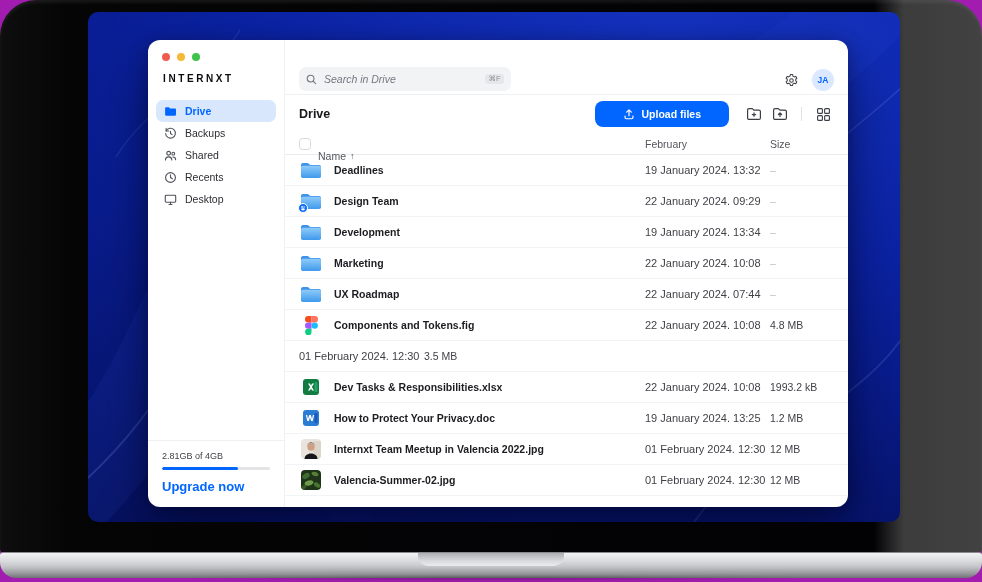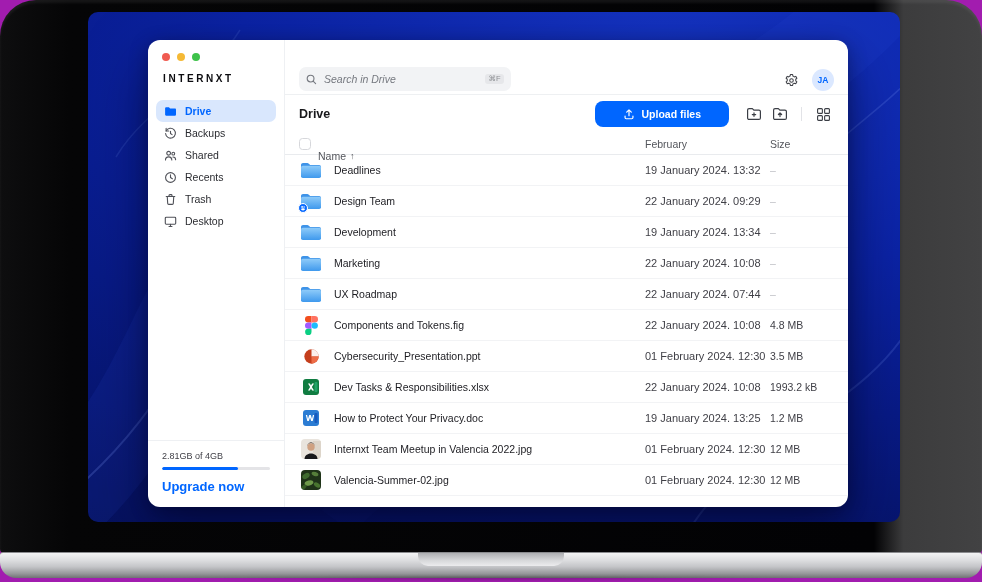--- a/index.html
+++ b/index.html
@@ -72,21 +72,21 @@
        font-size:10.5px;color:#54565c;}
   .checkbox{width:12px;height:12px;border:1.5px solid #d6d7db;border-radius:3.5px;background:#fff;flex:0 0 12px;}
   .th-name{margin-left:7px;display:flex;align-items:center;gap:4px;flex:1;margin-top:24px;}
   .sort-arrow{font-size:9px;color:#54565c;}
   .col-mod{width:125px;flex:0 0 125px;}
   .col-size{width:64px;flex:0 0 64px;}
 
   .rows{flex:1;overflow:hidden;}
   .row{height:31px;display:flex;align-items:center;padding:0 14px;border-bottom:1px solid #f2f3f5;
        font-size:10.5px;}
-  .c-name{flex:1;display:flex;align-items:center;gap:11px;min-width:0;padding-left:0;}
+  .c-name{flex:1;display:flex;align-items:center;gap:11px;min-width:0;padding-left:0;font-weight:bold;}
   .f-ic{width:24px;height:22px;display:flex;align-items:center;justify-content:center;flex:0 0 24px;position:relative;}
   .f-name{color:#1c1c21;white-space:nowrap;overflow:hidden;text-overflow:ellipsis;}
   .c-mod2{width:125px;flex:0 0 125px;color:#3f3f46;font-size:11px;}
   .c-size2{width:64px;flex:0 0 64px;color:#3f3f46;font-size:10.5px;}
   .c-size2.empty{color:#bfc0c5;}
   .badge{position:absolute;left:-1px;bottom:-1px;width:10px;height:10px;border-radius:50%;background:#0a6bff;
        border:1.5px solid #fff;display:flex;align-items:center;justify-content:center;}
   .thumb{width:20px;height:20px;border-radius:4px;overflow:hidden;display:block;}
 </style>
 </head>
@@ -153,30 +153,20 @@
     <span class="nav-label">Shared</span>
   </div>
               <div class="nav-item">
     <span class="nav-ic">
                   <svg width="13" height="13" viewBox="0 0 14 14">
                     <circle cx="7" cy="7" r="5.3" fill="none" stroke="#505259" stroke-width="1.2" stroke-linecap="round" stroke-linejoin="round"></circle>
                     <path d="M7 4.2V7l2 1.4" fill="none" stroke="#505259" stroke-width="1.2" stroke-linecap="round" stroke-linejoin="round"></path>
                   </svg>
                 </span>
     <span class="nav-label">Recents</span>
-  </div>
-              <div class="nav-item">
-    <span class="nav-ic">
-                  <svg width="13" height="13" viewBox="0 0 14 14">
-                    <path d="M2.4 3.8h9.2" fill="none" stroke="#505259" stroke-width="1.2" stroke-linecap="round" stroke-linejoin="round"></path>
-                    <path d="M5.4 3.8V2.7c0-.5.4-.9.9-.9h1.4c.5 0 .9.4.9.9v1.1" fill="none" stroke="#505259" stroke-width="1.2" stroke-linecap="round" stroke-linejoin="round"></path>
-                    <path d="M3.5 3.8l.5 7.5c.03.6.5 1 1.05 1h3.9c.55 0 1.02-.4 1.05-1l.5-7.5" fill="none" stroke="#505259" stroke-width="1.2" stroke-linecap="round" stroke-linejoin="round"></path>
-                  </svg>
-                </span>
-    <span class="nav-label">Trash</span>
   </div>
               <div class="nav-item">
     <span class="nav-ic">
                   <svg width="13" height="13" viewBox="0 0 14 14">
                     <rect x="1.4" y="2.4" width="11.2" height="7.6" rx="1" fill="none" stroke="#505259" stroke-width="1.2" stroke-linecap="round" stroke-linejoin="round"></rect>
                     <path d="M5.4 12.4h3.2M7 10v2.4" fill="none" stroke="#505259" stroke-width="1.2" stroke-linecap="round" stroke-linejoin="round"></path>
                   </svg>
                 </span>
     <span class="nav-label">Desktop</span>
   </div>
@@ -337,30 +327,20 @@
                       <circle cx="9.7" cy="9.6" r="3.2" fill="#1abcfe"></circle>
                       <path d="M6.5 12.8H3.2a3.2 3.2 0 1 0 3.3 3.2z" fill="#0acf83"></path>
                     </svg>
                   </span>
       <span class="f-name">Components and Tokens.fig</span>
     </div>
     <div class="c-mod2">22 January 2024. 10:08</div>
     <div class="c-size2">4.8 MB</div>
   </div>
               <div class="row">
-    <div class="c-name">
-      <span class="f-ic">
-                    <svg width="17" height="17" viewBox="0 0 18 18">
-                      <circle cx="9" cy="9" r="7.6" fill="#c43e1c"></circle>
-                      <path d="M9 9V1.4A7.6 7.6 0 0 1 16.6 9z" fill="#fff" opacity="0.92"></path>
-                      <path d="M9 9h7.6A7.6 7.6 0 0 1 9 16.6z" fill="#ed6c47"></path>
-                    </svg>
-                  </span>
-      <span class="f-name">Cybersecurity_Presentation.ppt</span>
-    </div>
     <div class="c-mod2">01 February 2024. 12:30</div>
     <div class="c-size2">3.5 MB</div>
   </div>
               <div class="row">
     <div class="c-name">
       <span class="f-ic">
                     <svg width="16" height="16" viewBox="0 0 16 16">
                       <rect width="16" height="16" rx="3" fill="#107c41"></rect>
                       <path d="M5 4.6l2.1 3.4L5 11.4h1.9l1.1-2 1.1 2H11L8.9 8 11 4.6H9.1L8 6.6l-1.1-2z" fill="#fff"></path>
                       <rect x="11.5" y="3" width="3" height="10" rx="1" fill="#21a366"></rect>

